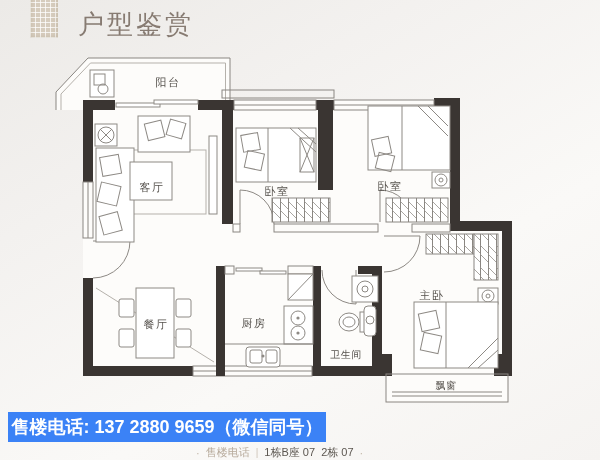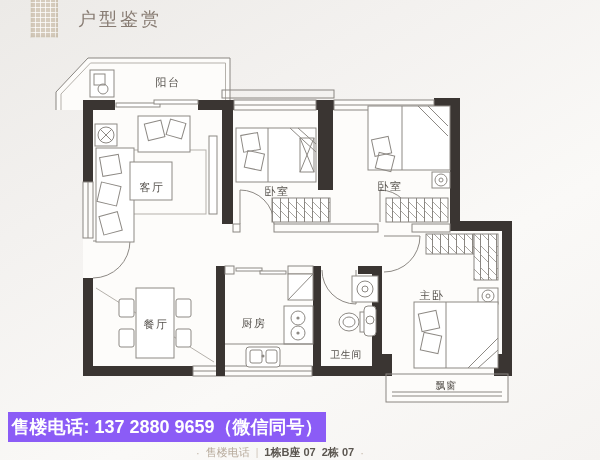--- a/index.html
+++ b/index.html
@@ -10,43 +10,43 @@
   }
   .logo{
     position:absolute;left:30px;top:-8px;width:28px;height:46px;
     background-color:#d6ccbd;
     background-image:
       repeating-linear-gradient(0deg, rgba(255,255,255,.75) 0 1px, transparent 1px 5px),
       repeating-linear-gradient(90deg, rgba(255,255,255,.75) 0 1px, transparent 1px 5px);
     box-shadow:inset 0 0 5px rgba(150,135,110,.35);
   }
   .title{
-    position:absolute;left:78px;top:7px;font-size:18px;letter-spacing:3px;
+    position:absolute;left:78px;top:7px;font-size:26px;letter-spacing:3px;
     color:#877b72;font-weight:500;white-space:pre;
   }
   svg.plan{position:absolute;left:0;top:0;}
   svg .wall{fill:#3a3532;stroke:none;}
   svg .thin{fill:none;stroke:#8a8681;stroke-width:1;}
   svg .lite{fill:none;stroke:#b5b1ab;stroke-width:1;}
   svg .furn{fill:#ffffff;stroke:#8d8984;stroke-width:1;}
   svg .furnl{fill:none;stroke:#8d8984;stroke-width:1;}
   svg .floor{fill:#fdfcfa;stroke:none;}
   svg text.room{font-size:11px;fill:#56524d;letter-spacing:1.5px;text-anchor:middle;
     font-family:"Liberation Sans",sans-serif;}
   svg text.room.sm{font-size:10px;letter-spacing:0.5px;}
   .banner{
     position:absolute;left:8px;top:412px;width:318px;height:30px;
-    background:#8b5cf6;color:#ffffff;font-weight:bold;font-size:18px;
+    background:#3b82f6;color:#ffffff;font-weight:bold;font-size:18px;
     display:flex;align-items:center;justify-content:center;white-space:pre;
   }
   .caption{
     position:absolute;left:196px;top:445px;font-size:11px;color:#b6a99a;
     display:flex;align-items:center;gap:6px;white-space:pre;
   }
-  .caption .units{color:#5b5650;font-weight:bold;}
+  .caption .units{color:#5b5650;font-weight:normal;}
   .caption .sep{color:#cfc5b9;font-size:10px;}
   .caption .dot{color:#c3b7a9;}
 </style>
 </head>
 <body>
 
 <div class="logo"></div>
 <div class="title">户型鉴赏</div>
 
 <svg class="plan" width="600" height="460" viewBox="0 0 600 460">

